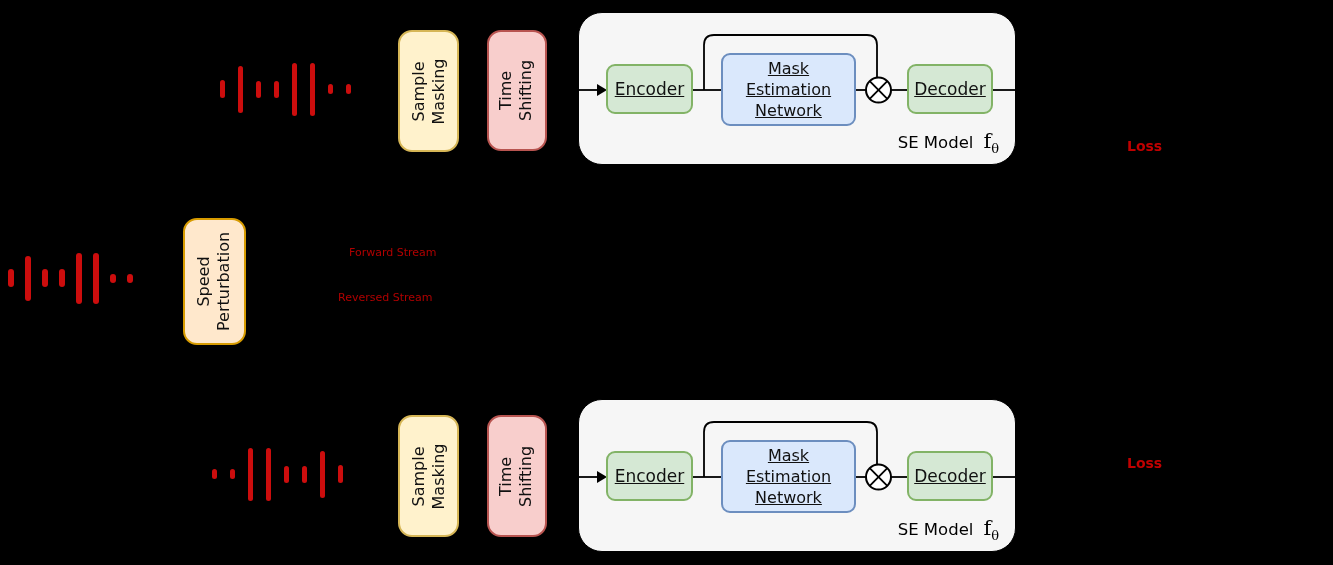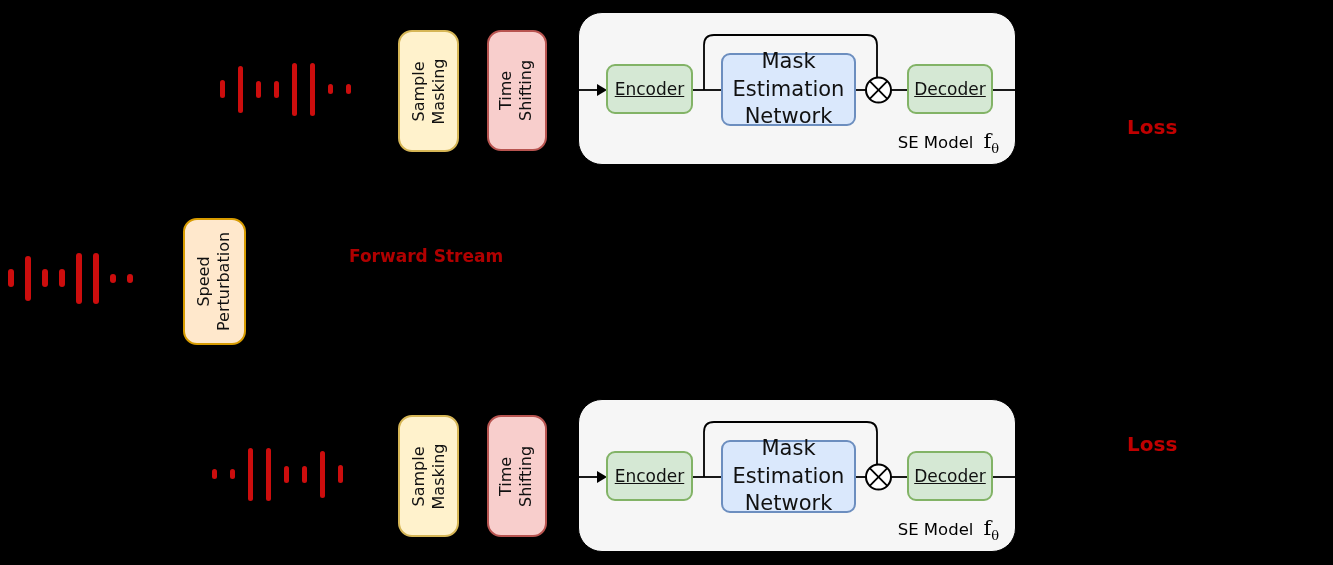--- a/index.html
+++ b/index.html
@@ -34,30 +34,30 @@
          border:1.5px solid var(--panel-stroke); border-radius:24px; box-sizing:border-box;}
   .wires{position:absolute; left:0; top:0; width:438px; height:153px;}
   .wires path{stroke:#000; stroke-width:1.8; fill:none;}
   .wires .head{fill:#000; stroke:none;}
   .wires circle{fill:#fff; stroke:#000; stroke-width:2;}
   .wires line{stroke:#000; stroke-width:1.8;}
   .node{position:absolute; border:2px solid; border-radius:9px; box-sizing:border-box;
         display:flex; align-items:center; justify-content:center; text-align:center;
         color:var(--node-text); font-size:17px;}
   .node.green{background:var(--green-fill); border-color:var(--green-stroke);text-decoration:underline;}
-  .node.blue{background:var(--blue-fill); border-color:var(--blue-stroke); font-size:21px; line-height:1.32;}
+  .node.blue{background:var(--blue-fill); border-color:var(--blue-stroke); font-size:16px; line-height:1.32;text-decoration:underline;}
   .node.blue span{display:block;}
   .se-label{position:absolute; right:16px; bottom:8px; display:flex; align-items:baseline;
             gap:10px; color:#000; font-size:16.5px;}
   .se-label .math{font-family:"DejaVu Serif", serif; font-size:21px;}
   .se-label sub{font-size:13px;}
 
   
-  .redlabel{position:absolute; color:var(--red-label); font-weight:bold; font-size:17px; white-space:nowrap;}
-  .loss{position:absolute; color:var(--red-loss); font-weight:bold; font-size:20px;}
+  .redlabel{position:absolute; color:var(--red-label); font-weight:normal; font-size:11px; white-space:nowrap;}
+  .loss{position:absolute; color:var(--red-loss); font-weight:bold; font-size:14px;margin-top:23px;}
 </style>
 </head>
 <body>
 
 <div class="canvas">
 
   <div class="waveform" style="left: 220px; top: 62px; height: 54px; gap: 13px;">
       <div class="wbar" style="width: 5px; height: 18px;"></div>
       <div class="wbar" style="width: 5px; height: 47px;"></div>
       <div class="wbar" style="width: 5px; height: 17px;"></div>
@@ -128,20 +128,21 @@
     </div>
 
   <div class="pill orange" style="left:183px; top:218px; width:59px; height:123px;">
     <div class="rot">
       <span>Speed</span>
       <span>Perturbation</span>
     </div>
   </div>
 
   <div class="redlabel" style="left:349px; top:246px;">Forward Stream</div>
+  <div class="redlabel" style="left:338px; top:291px;">Reversed Stream</div>
 
   <div class="waveform" style="left: 212px; top: 446px; height: 56px; gap: 13px;">
       <div class="wbar" style="width: 5px; height: 10px;"></div>
       <div class="wbar" style="width: 5px; height: 10px;"></div>
       <div class="wbar" style="width: 5px; height: 53px;"></div>
       <div class="wbar" style="width: 5px; height: 53px;"></div>
       <div class="wbar" style="width: 5px; height: 17px;"></div>
       <div class="wbar" style="width: 5px; height: 17px;"></div>
       <div class="wbar" style="width: 5px; height: 47px;"></div>
       <div class="wbar" style="width: 5px; height: 18px;"></div>

